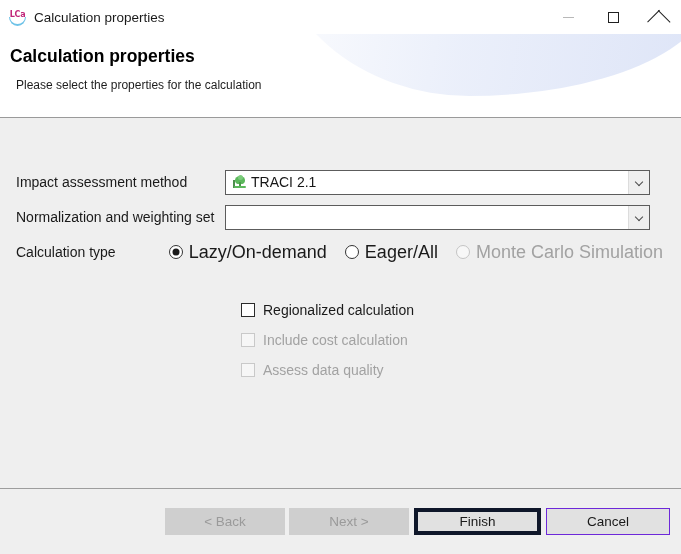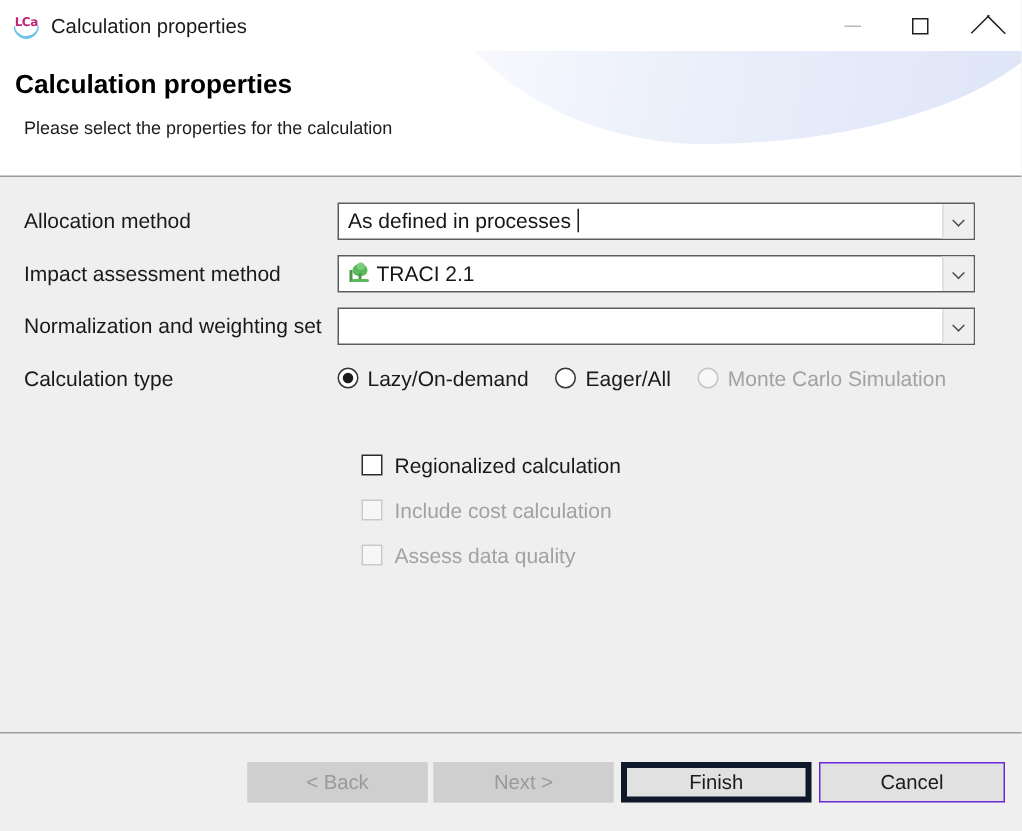--- a/index.html
+++ b/index.html
@@ -307,21 +307,21 @@
     width: 7px; height: 7px;
     background: #1a1a1a;
     border-radius: 50%;
     transform: translate(-50%,-50%);
   }
   .radio-mark.disabled {
     border-color: #c4c4c4;
     background: #f7f7f7;
   }
   .radio-label {
-    font-size: 14px;
+    font-size: 18px;
     color: #1a1a1a;
     white-space: nowrap;
   }
   .radio-label.disabled { color: #a2a2a2; }
 
   
   .check-row {
     position: absolute;
     left: 241px;
     display: flex;
@@ -410,32 +410,20 @@
   </div>
 
   <div class="header">
     <div class="header-deco"></div>
     <div class="header-title">Calculation properties</div>
     <div class="header-sub">Please select the properties for the calculation</div>
   </div>
 
   <div class="body">
 
-    <div class="form-row" style="top:16px;">
-      <div class="row-label">Allocation method</div>
-      <div class="combo">
-        <div class="combo-value">
-          <span>As defined in processes</span>
-          <span class="combo-caret"></span>
-        </div>
-        <div class="combo-arrow-btn">
-          <span class="chev"></span>
-        </div>
-      </div>
-    </div>
 
     <div class="form-row" style="top:51px;">
       <div class="row-label">Impact assessment method</div>
       <div class="combo">
         <div class="combo-value">
           <span class="tree-icon">
             <span class="stem"></span>
             <span class="crown"></span>
             <span class="crown2"></span>
             <span class="trunk"></span>

